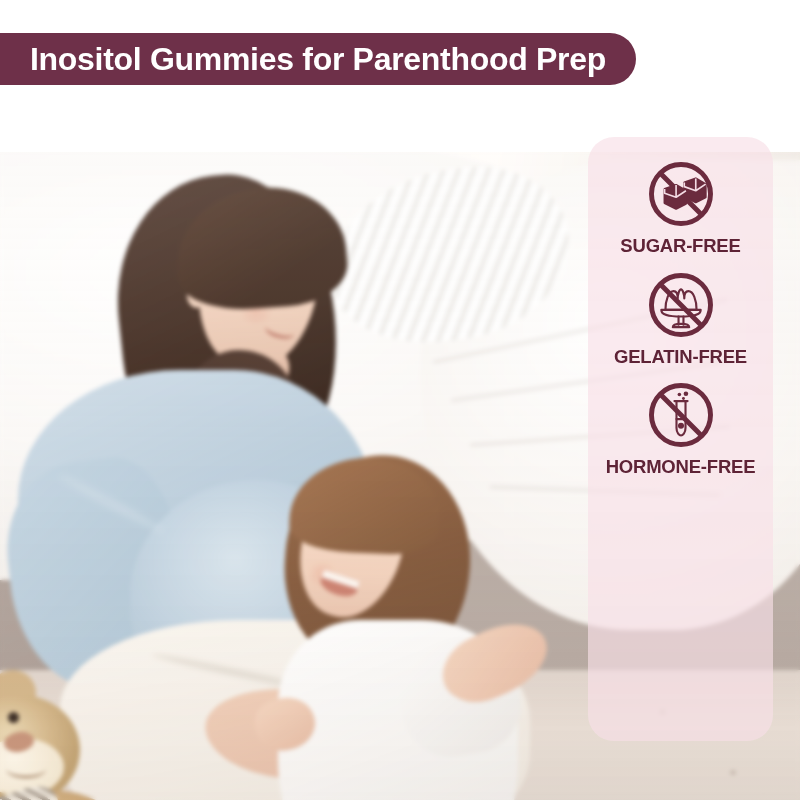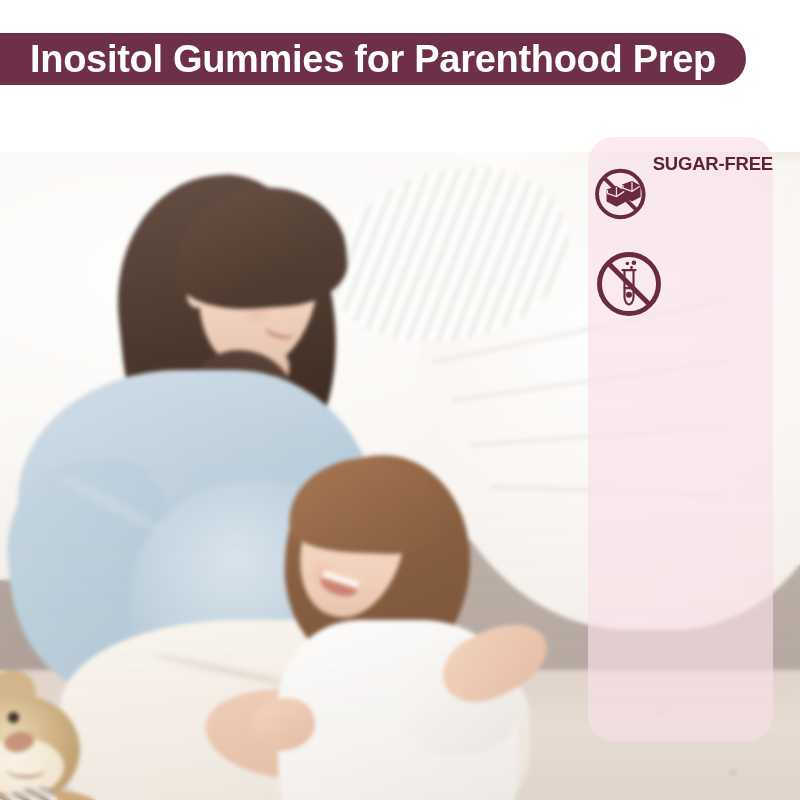--- a/index.html
+++ b/index.html
@@ -332,21 +332,21 @@
     display: flex;
     align-items: center;
     background: #6e3049;
     border-radius: 0 26px 26px 0;
     box-sizing: border-box;
   }
   .title-text {
     color: #ffffff;
     font-family: "Liberation Sans", sans-serif;
     font-weight: bold;
-    font-size: 38px;
+    font-size: 32px;
     letter-spacing: -0.3px;
     white-space: nowrap;
     line-height: 1;
   }
   .subtitle {
     position: absolute;
     left: 26px; top: 90px;
     width: 690px;
     color: #4f3340;
     font-family: "Liberation Sans", sans-serif;
@@ -367,21 +367,22 @@
     z-index: 6;
     display: flex;
     flex-direction: column;
     align-items: center;
     padding-top: 16px;
     box-sizing: border-box;
   }
   .badge {
     width: 100%;
     display: flex;
-    flex-direction: row;
+    flex-direction: column;
+    align-items: center;
     margin-bottom: 8px;
   }
   .badge-icon {
     width: 82px; height: 82px;
     display: block;
   }
   .badge-label {
     margin-top: 2px;
     color: #5e2336;
     font-family: "Liberation Sans", sans-serif;
@@ -489,36 +490,54 @@
         <g stroke="#6b2b3e" stroke-width="2.6" stroke-linejoin="round">
           <path d="M54 36 L68 31 L80 38 L80 54 L68 60 L54 53 Z" fill="#6b2b3e"></path>
           <path d="M68 31 L68 46 L80 38 M68 46 L54 41 L54 36" fill="none" stroke="#f4dbe4" stroke-width="2"></path>
           <path d="M30 44 L44 39 L56 46 L56 62 L44 68 L30 61 Z" fill="#6b2b3e"></path>
           <path d="M44 39 L44 54 L56 46 M44 54 L30 49 L30 44" fill="none" stroke="#f4dbe4" stroke-width="2"></path>
         </g>
       </svg>
       <div class="badge-label">SUGAR-FREE</div>
     </div>
 
-
     <div class="badge">
       <svg class="badge-icon" viewBox="0 0 100 100">
         <g fill="none" stroke="#6b2b3e" stroke-width="6">
           <circle cx="50" cy="50" r="36"></circle>
           <line x1="24.5" y1="24.5" x2="75.5" y2="75.5"></line>
         </g>
+        <g fill="none" stroke="#6b2b3e" stroke-width="2.6" stroke-linejoin="round" stroke-linecap="round">
+          <path d="M31 56 C31 44 35 33 41 33 C45 33 46 38 46 42
+                   C46 37 48 31 50 31 C52 31 54 37 54 42
+                   C54 38 55 33 59 33 C65 33 69 44 69 56 Z"></path>
+          <path d="M26 56 L74 56 C74 62 66 64 50 64 C34 64 26 62 26 56 Z"></path>
+          <path d="M47 64 L47 74 M53 64 L53 74"></path>
+          <path d="M40 77 L60 77 C60 74 56 73 50 73 C44 73 40 74 40 77 Z"></path>
+        </g>
+      </svg>
+      <div class="badge-label">GELATIN-FREE</div>
+    </div>
+
+    <div class="badge">
+      <svg class="badge-icon" viewBox="0 0 100 100">
+        <g fill="none" stroke="#6b2b3e" stroke-width="6">
+          <circle cx="50" cy="50" r="36"></circle>
+          <line x1="24.5" y1="24.5" x2="75.5" y2="75.5"></line>
+        </g>
         <g fill="none" stroke="#6b2b3e" stroke-width="2.6" stroke-linecap="round" stroke-linejoin="round">
           <path d="M42 33 L58 33"></path>
           <path d="M44.5 33 L44.5 66 C44.5 72 48 75 50 75 C52 75 55.5 72 55.5 66 L55.5 33"></path>
           <path d="M44.5 55 L55.5 55"></path>
           <circle cx="50" cy="63" r="2.4" fill="#6b2b3e"></circle>
         </g>
         <g fill="#6b2b3e">
           <circle cx="48" cy="25" r="2.2"></circle>
           <circle cx="56" cy="24" r="2.8"></circle>
           <circle cx="53" cy="30" r="1.8"></circle>
         </g>
       </svg>
+      <div class="badge-label">HORMONE-FREE</div>
     </div>
 
 
   </div>
 </div>
 
 </body></html>

